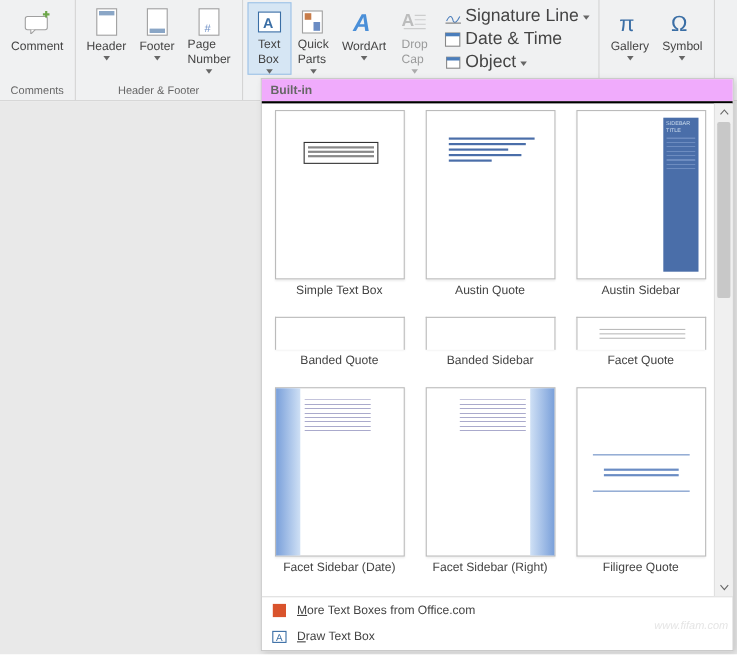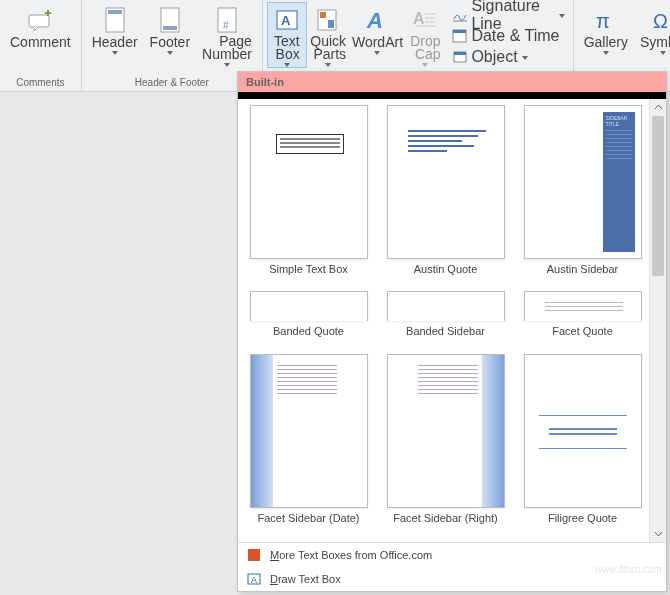--- a/index.html
+++ b/index.html
@@ -49,21 +49,21 @@
   }
   .big-btn.active {
     background: #d6e6f4;
     border: 1px solid #9ec2e6;
   }
   .big-btn .ic {
     width: 28px; height: 28px;
     margin-bottom: 2px;
     display: flex; align-items: center; justify-content: center;
   }
-  .big-btn span.lbl { font-size: 14px; line-height: 13px; text-align: right; color: #444; }
+  .big-btn span.lbl { font-size: 11px; line-height: 13px; text-align: left; color: #444; }
   .big-btn.disabled { opacity: 0.5; }
   .caret {
     width: 0; height: 0;
     border-left: 3px solid transparent;
     border-right: 3px solid transparent;
     border-top: 4px solid #666;
     display: inline-block;
     margin-top: 2px;
   }
   .smalls { display: flex; flex-direction: column; padding-top: 2px; margin-left: 3px; }
@@ -88,25 +88,25 @@
     left: 237px; top: 71px;
     width: 430px; height: 521px;
     background: #fff;
     border: 1px solid #c5c5c5;
     box-shadow: 2px 2px 6px rgba(0,0,0,0.15);
     display: flex; flex-direction: column;
   }
   .dd-head {
     font-weight: bold; font-size: 11px; color: #666;
     padding: 4px 8px;
-    background: #fca5a5;
+    background: #f0abfc;
   }
   .dd-scroll {
     position: relative; flex: 1; overflow: hidden;
-    border-top: 7px solid #000000;
+    border-top: 2px solid #000000;
   }
   .scrollbar {
     position: absolute; right: 0; top: 0; bottom: 0; width: 17px;
     background: #f0f0f0; border-left: 1px solid #e0e0e0;
   }
   .sb-btn {
     position: absolute; left: 0; right: 0; height: 17px;
     background: #f0f0f0; display: flex; align-items:center; justify-content:center;
   }
   .sb-btn.top { top: 0; }

